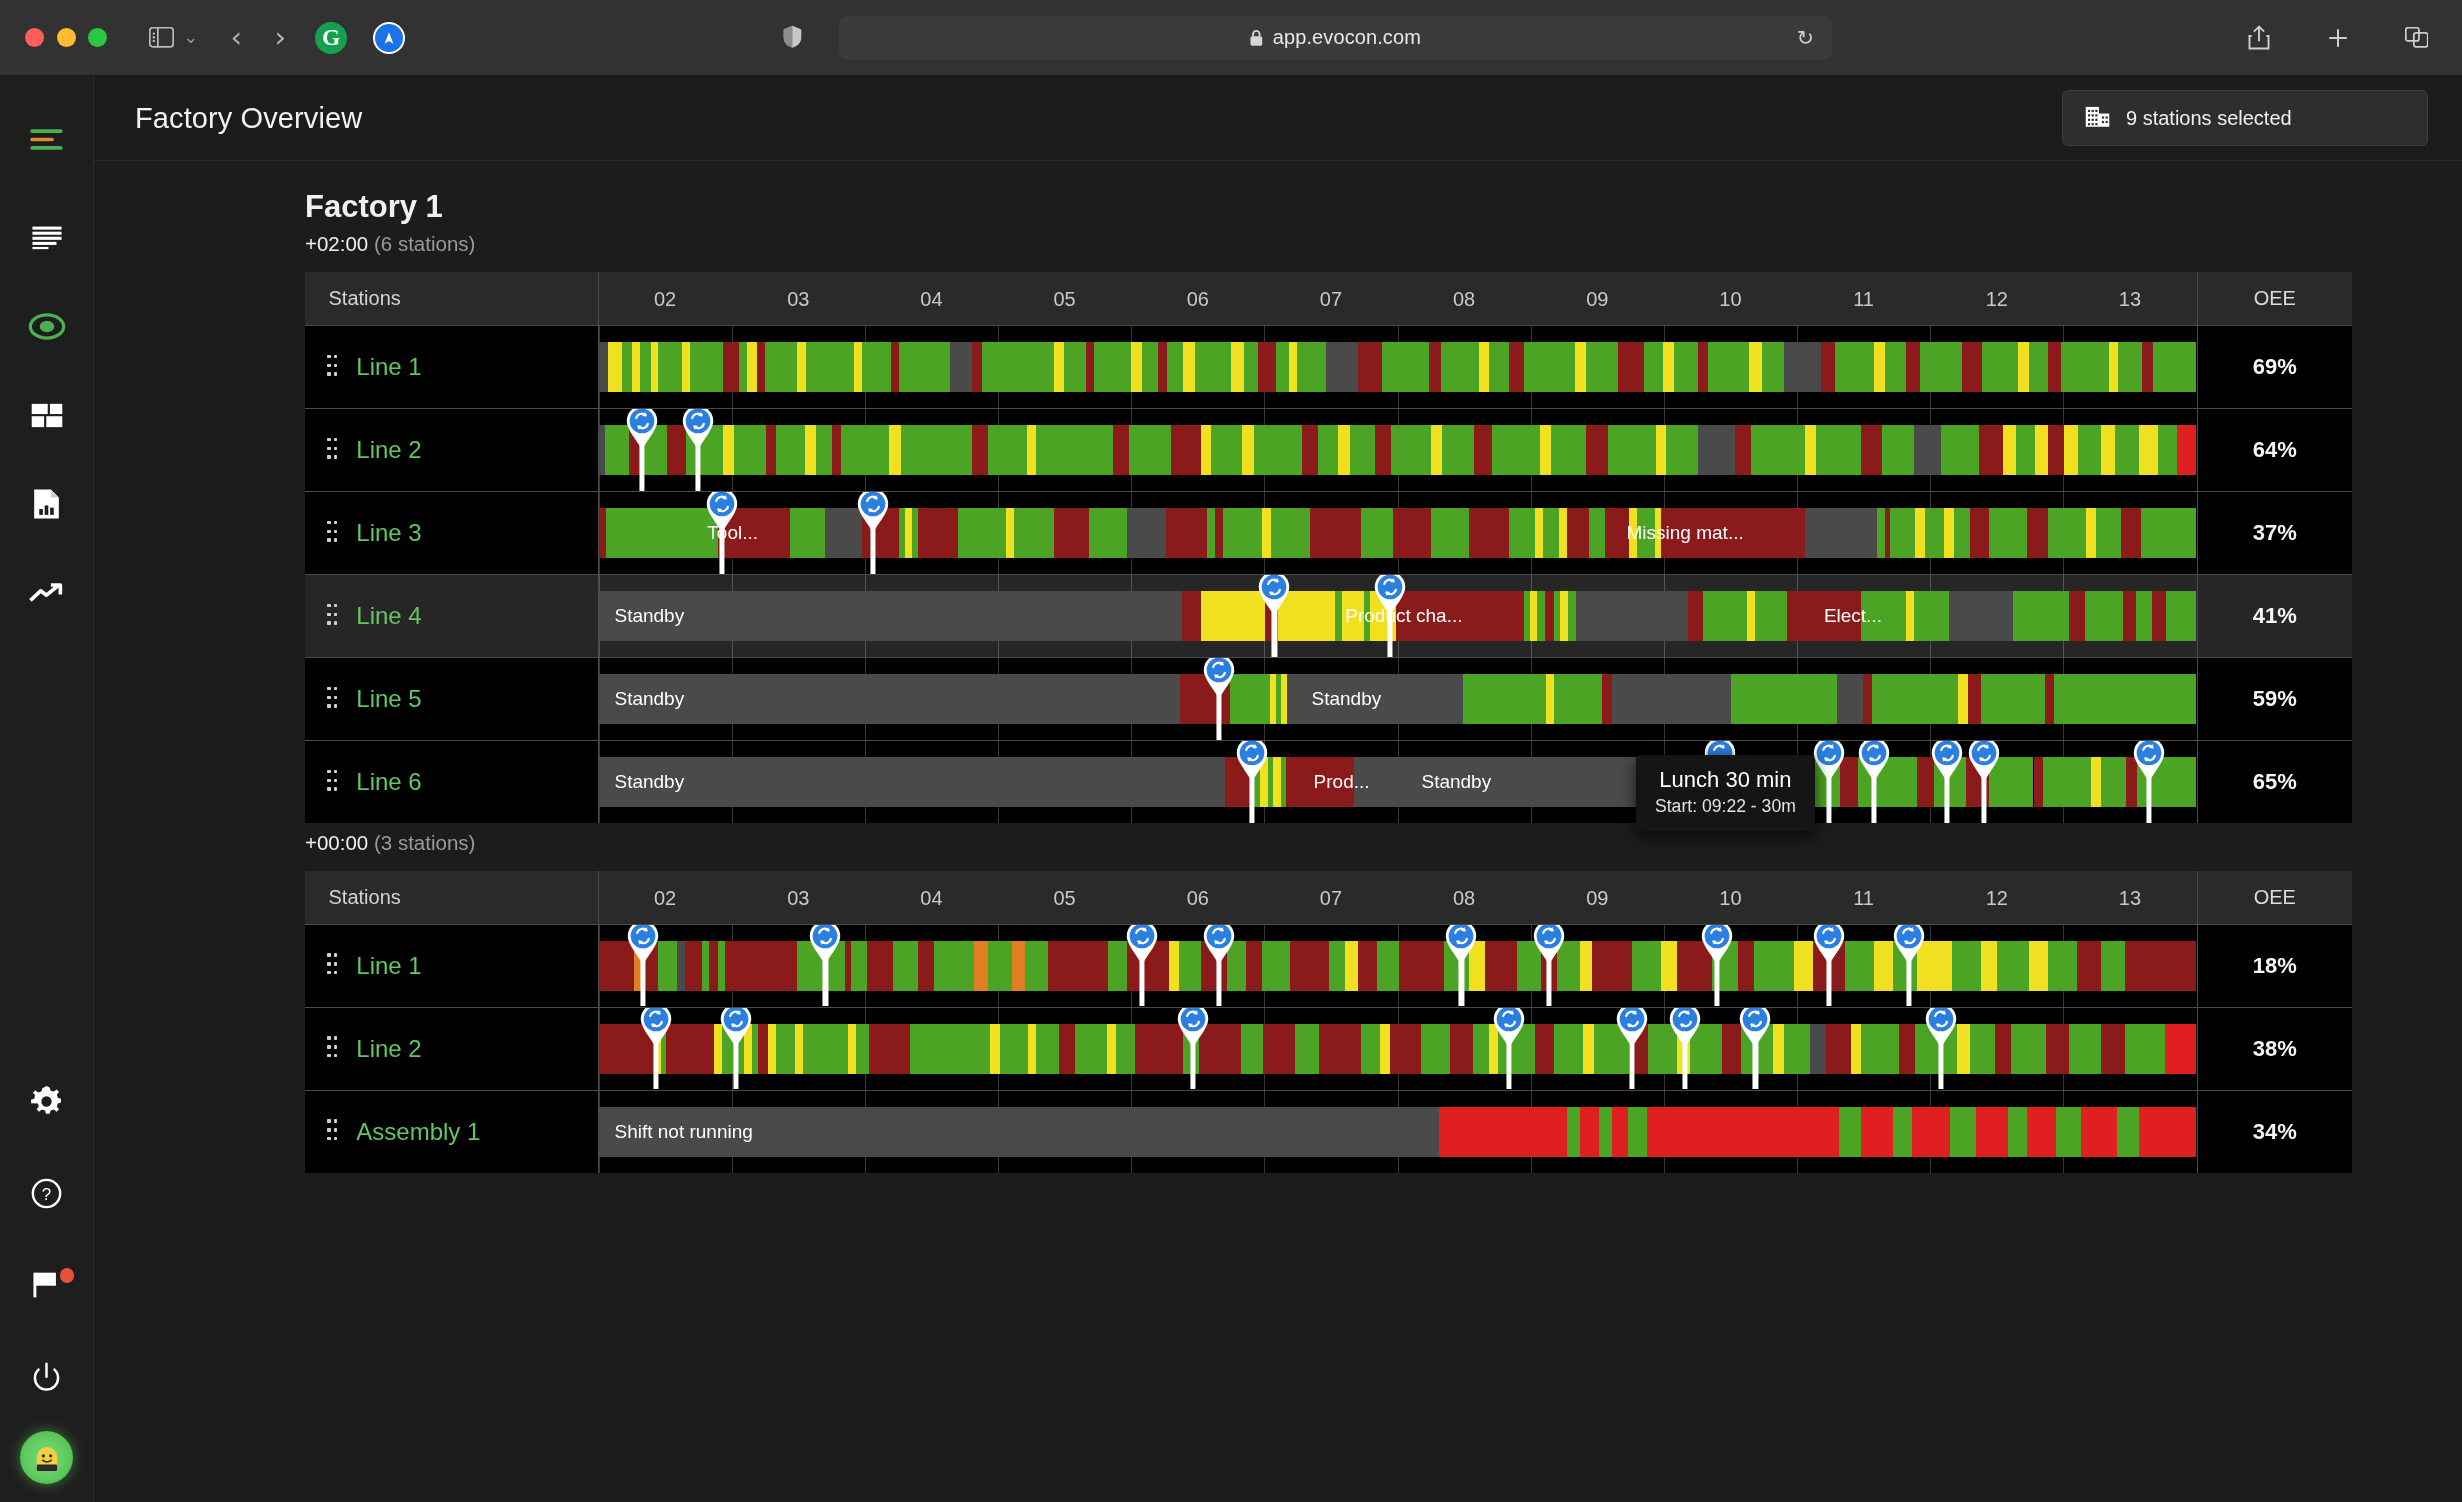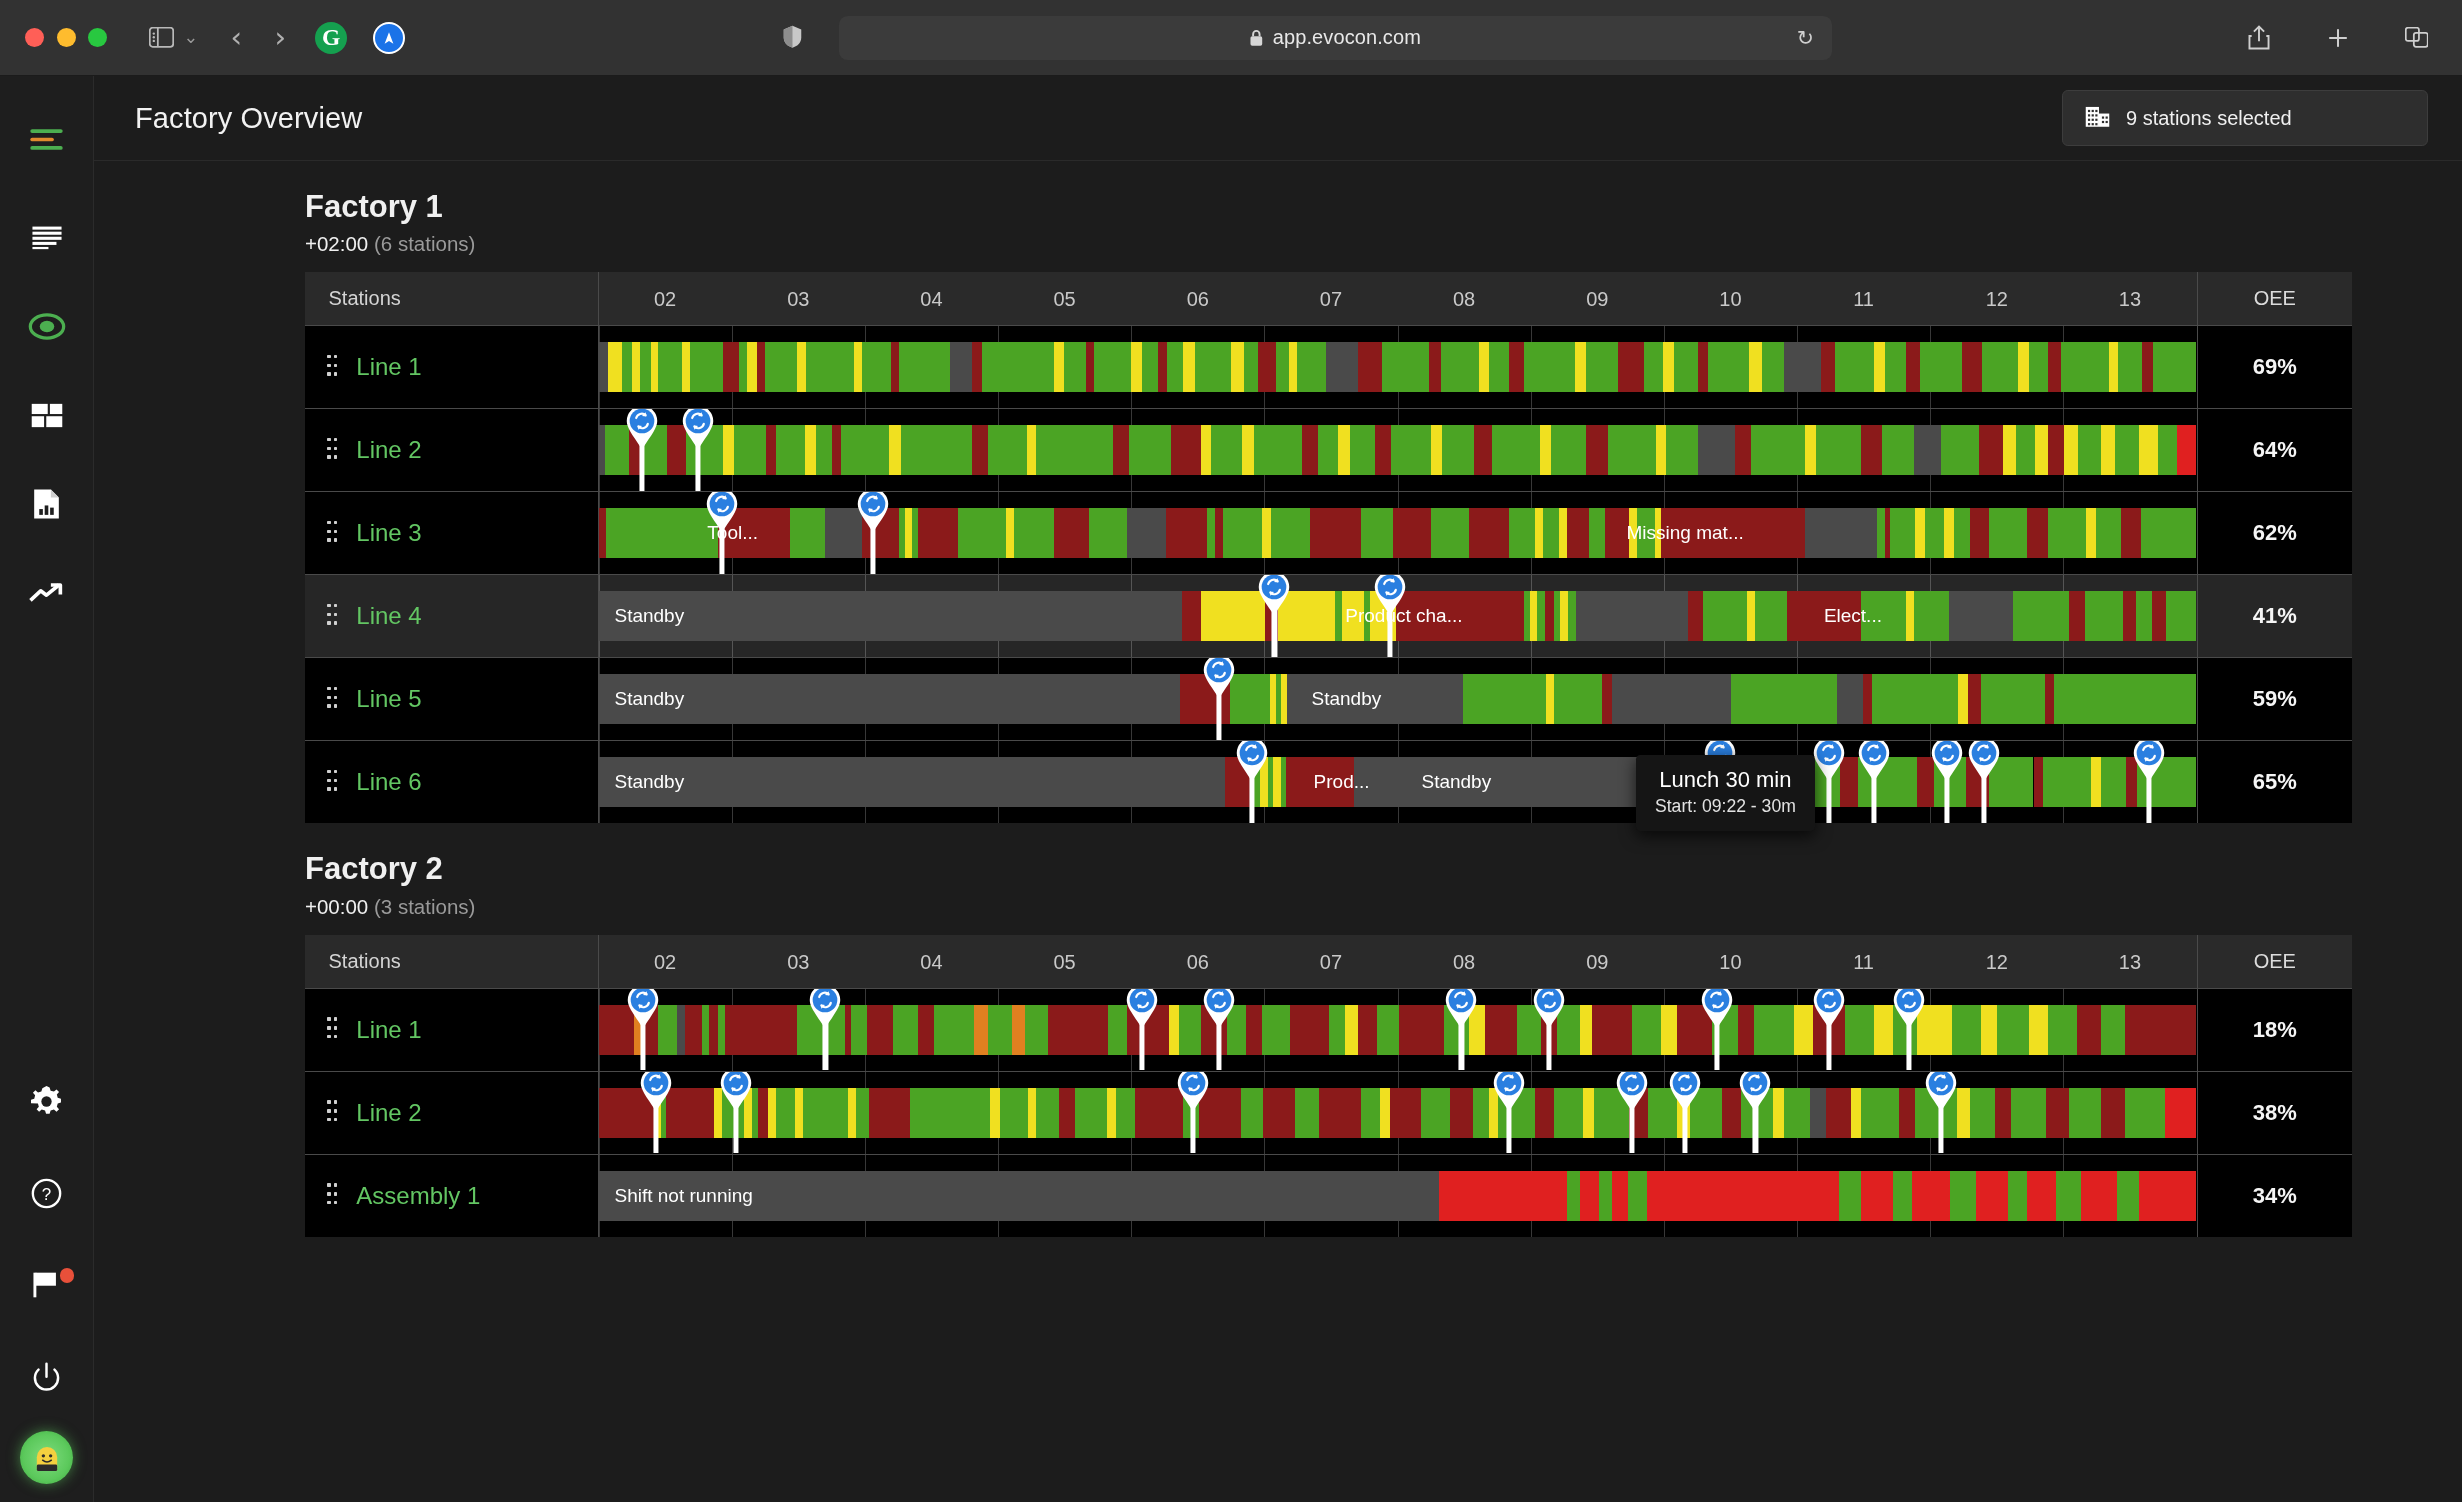--- a/index.html
+++ b/index.html
@@ -702,21 +702,21 @@
          <div class="head"><svg width="34" height="45" viewBox="0 0 46 62">
   <path d="M23 61 C9 40 2 31 2 22 A21 21 0 0 1 44 22 C44 31 37 40 23 61 Z" fill="#ffffff"></path>
   <circle cx="23" cy="22" r="17" fill="#2a7fe0"></circle>
   <path d="M15 18 a8 8 0 0 1 13 -4 M31 26 a8 8 0 0 1 -13 4" fill="none" stroke="#fff" stroke-width="3" stroke-linecap="round"></path>
   <path d="M28 10 l1 6 -6 -1 z" fill="#fff"></path>
                               <path d="M18 34 l-1 -6 6 1 z" fill="#fff"></path>
 </svg></div>
        </div>
         </div>
       </td>
-      <td class="oee">62%</td>
+      <td class="oee">37%</td>
     </tr>
                   <tr class="row alt">
       <td class="nm">
         <div class="nm-inner">
           <span class="grip">
                           <i></i>
                           <i></i>
                           <i></i>
                           <i></i>
                           <i></i>
@@ -1009,21 +1009,20 @@
 </svg></div>
        </div>
         </div>
       </td>
       <td class="oee">65%</td>
     </tr>
                 </tbody>
               </table>
             </div>
             <div class="factory">
-    <div class="factory-title">Factory 2</div>
     <div class="factory-sub">+00:00 <span class="muted">(3 stations)</span></div>
     <table class="tl">
       <colgroup>
                   <col class="c-name">
                   <col>
                   <col class="c-oee">
       </colgroup>
                 <tbody>
                   <tr class="hdr">
         <td class="name-h">Stations</td>

